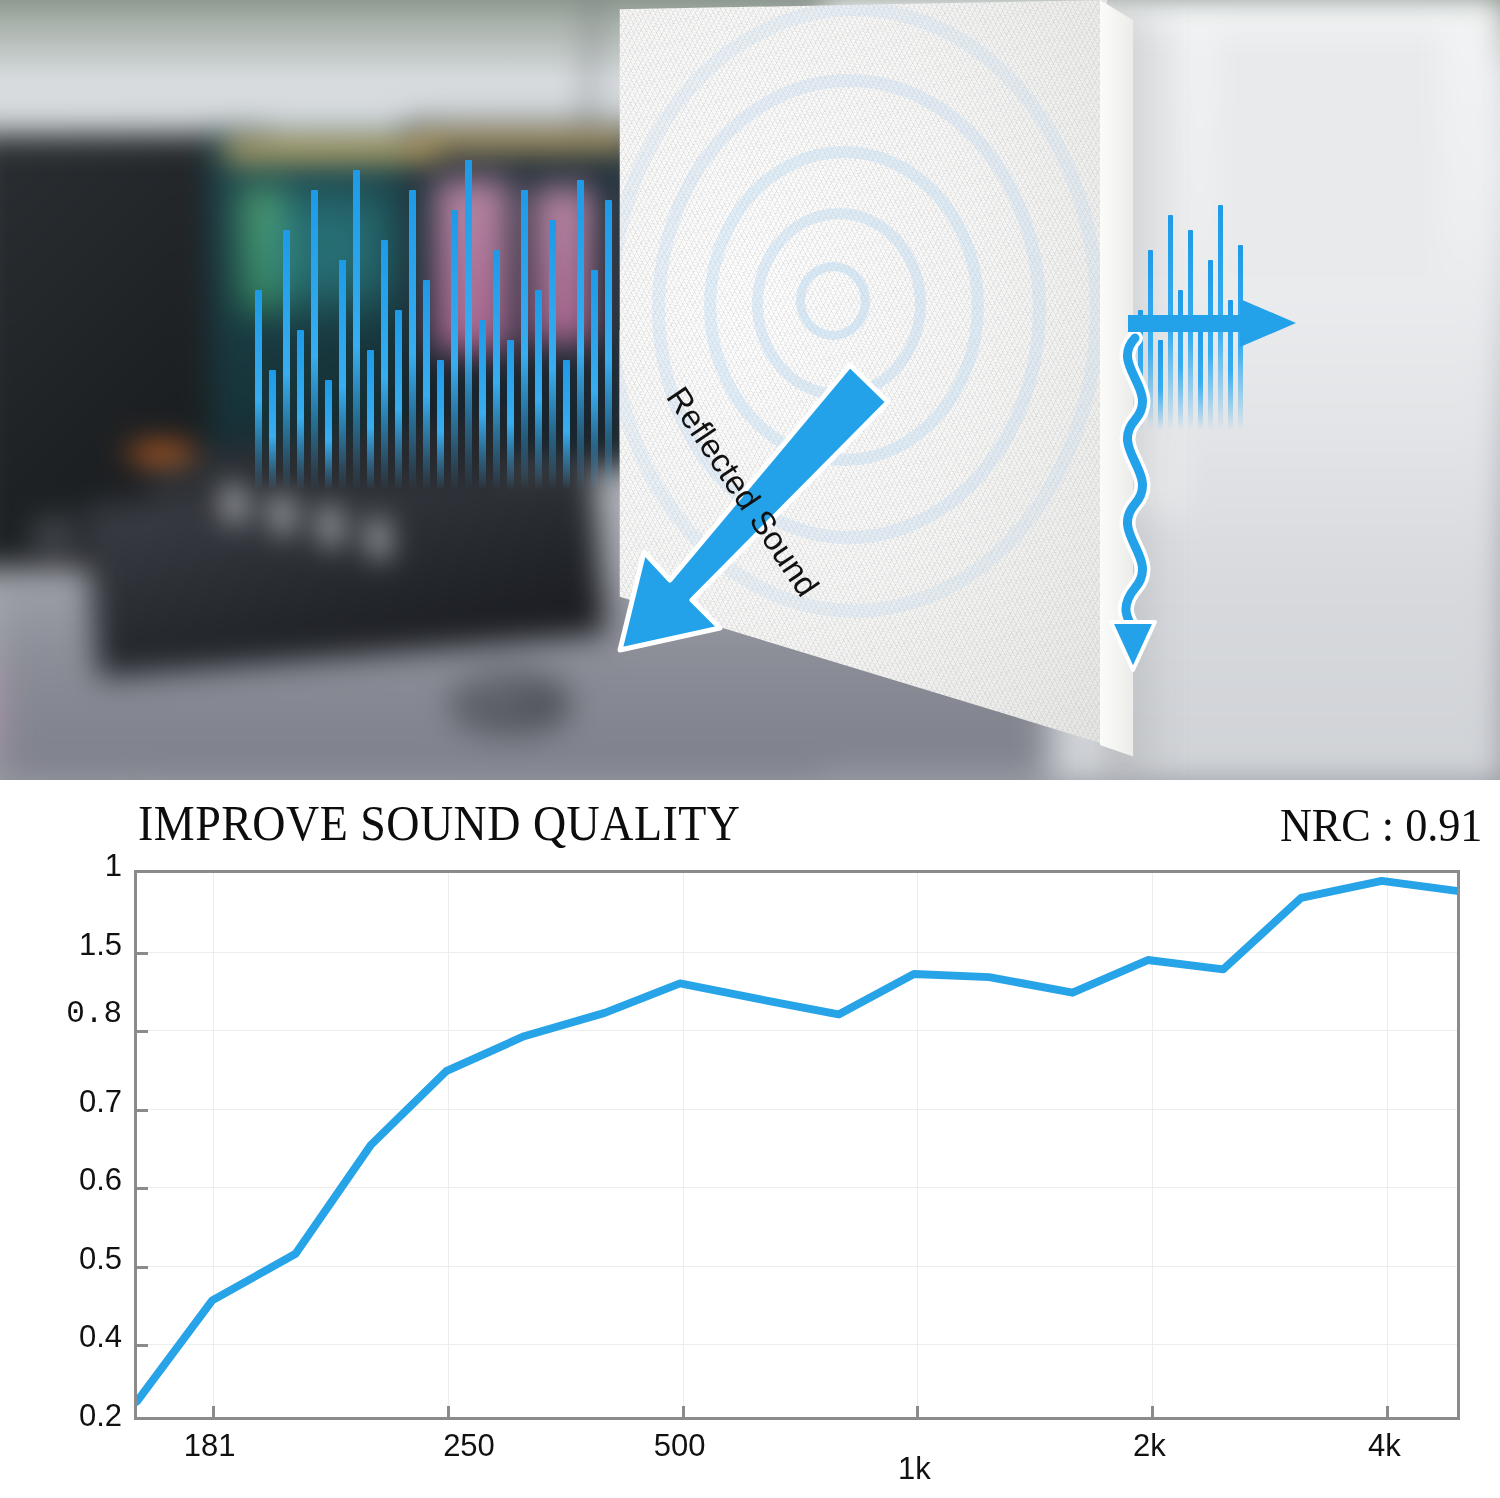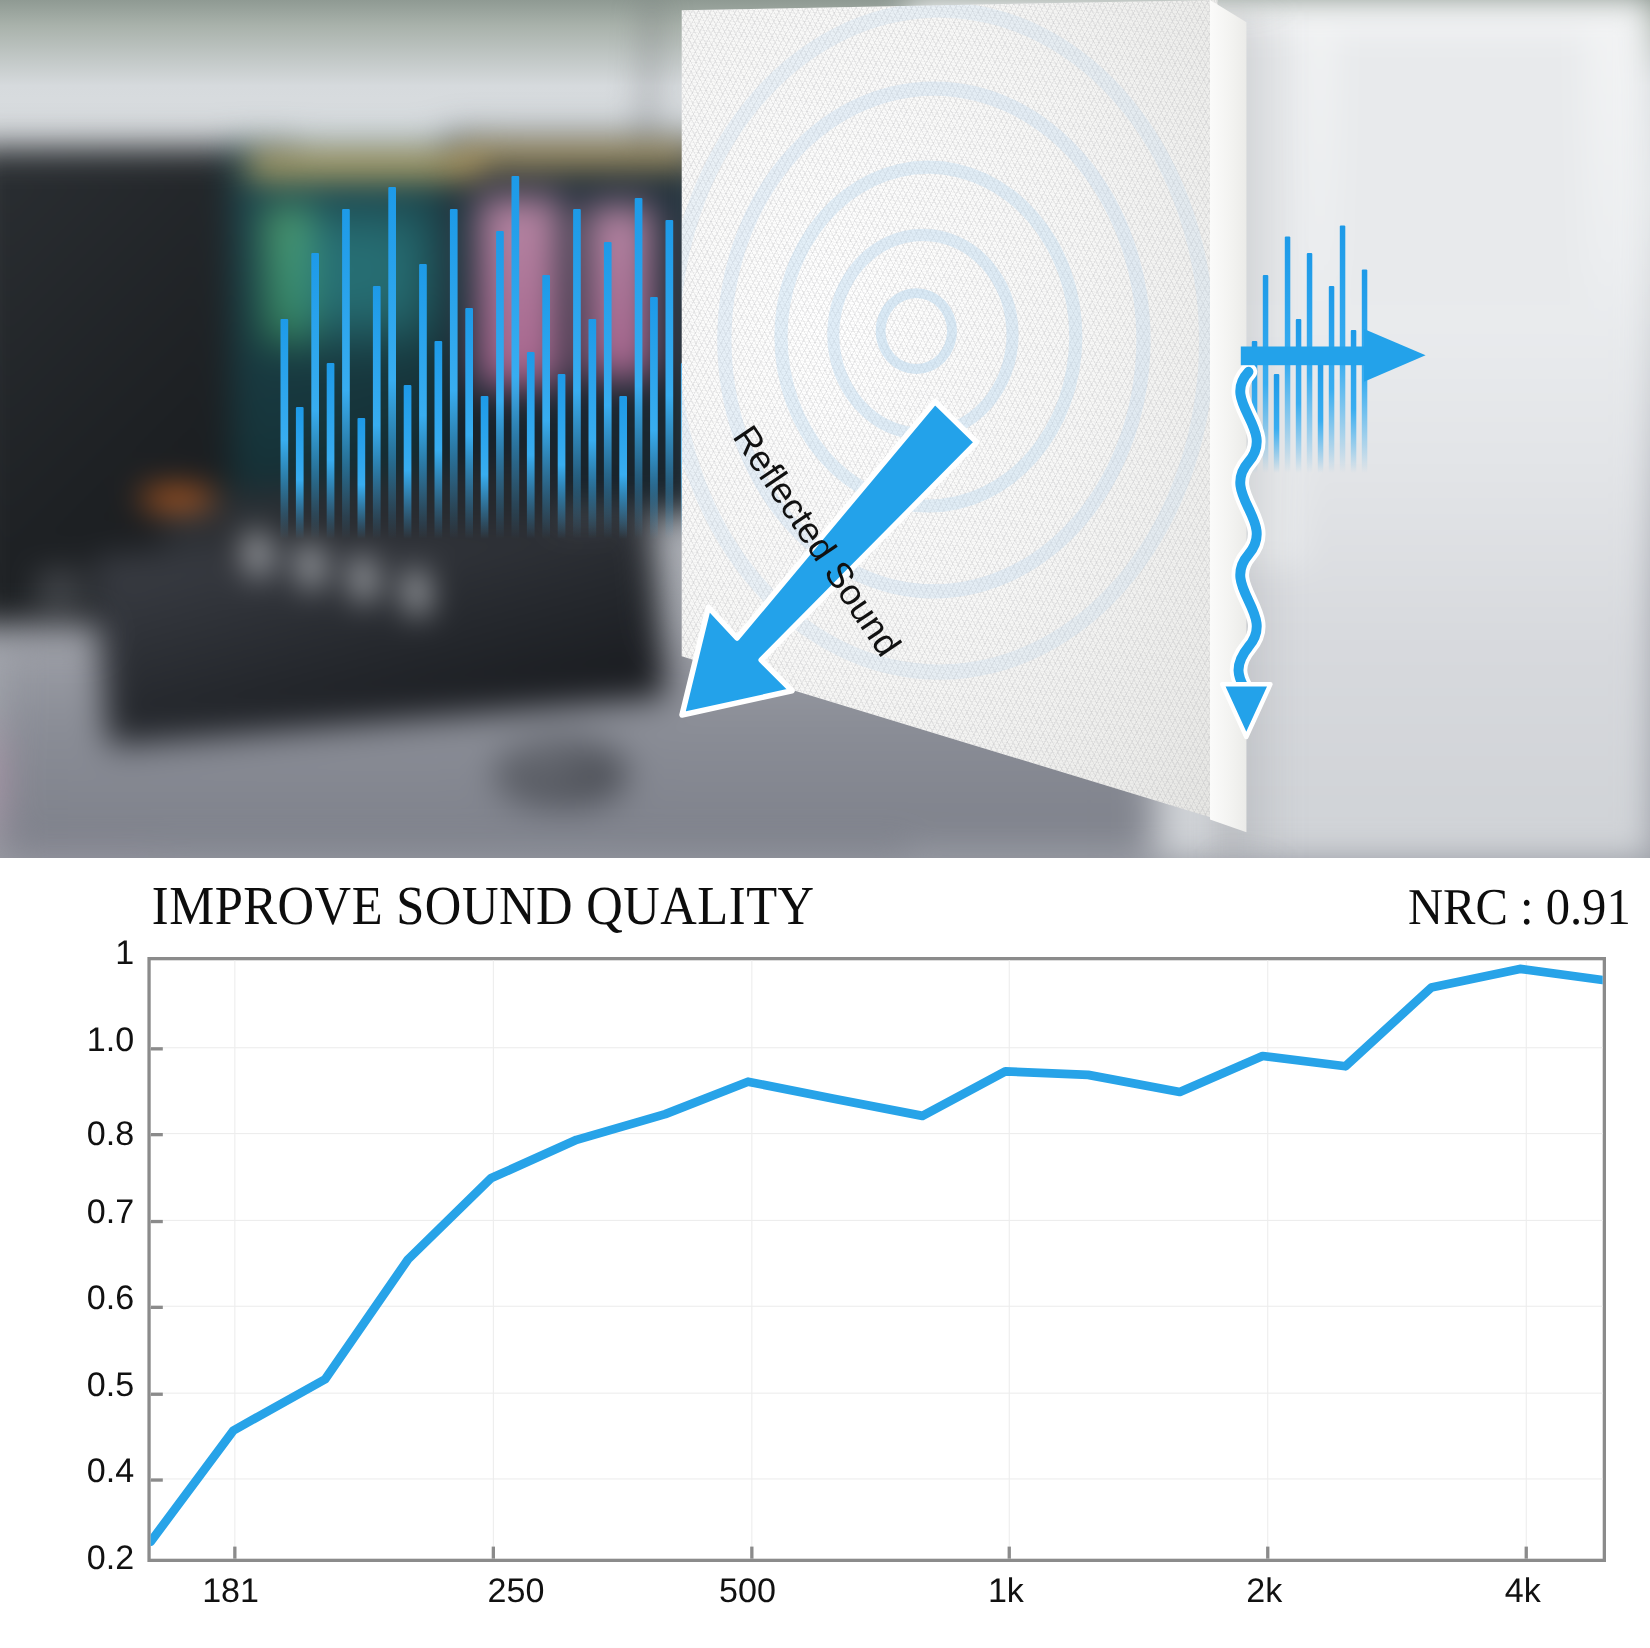--- a/index.html
+++ b/index.html
@@ -224,33 +224,33 @@
     </div>
 
   </div>
 
   <div id="chart">
     <div id="chart-title">IMPROVE SOUND QUALITY</div>
     <div id="nrc">NRC : 0.91</div>
     <div id="ylabel">Absorption Coefficient</div>
     <div id="yticks">
         <div class="ytick-lbl" style="top: 68px;">1</div>
-        <div class="ytick-lbl" style="top: 146.571px;">1.0</div>
-        <div class="ytick-lbl" style="top: 233px;">0.8</div>
+        <div class="ytick-lbl" style="top: 146.571px;">1.5</div>
+        <div class="ytick-lbl" style="top: 216px; font-family: Liberation Mono, monospace;">0.8</div>
         <div class="ytick-lbl" style="top: 303.714px;">0.7</div>
         <div class="ytick-lbl" style="top: 382.286px;">0.6</div>
         <div class="ytick-lbl" style="top: 460.857px;">0.5</div>
         <div class="ytick-lbl" style="top: 539.429px;">0.4</div>
         <div class="ytick-lbl" style="top: 618px;">0.2</div>
       </div>
     <div id="xticks">
         <div class="xtick-lbl" style="left: 209.636px;">181</div>
         <div class="xtick-lbl" style="left: 469px;">250</div>
         <div class="xtick-lbl" style="left: 679.527px;">500</div>
-        <div class="xtick-lbl" style="left: 914.473px;">1k</div>
+        <div class="xtick-lbl" style="left: 914.473px; margin-top: 23px;">1k</div>
         <div class="xtick-lbl" style="left: 1149.42px;">2k</div>
         <div class="xtick-lbl" style="left: 1384.36px;">4k</div>
       </div>
     <div id="plot">
       <div id="grid-h">
           <div class="gridline-h" style="top: 78.5714px;"></div>
           <div class="tick-h" style="top: 78.5714px;"></div>
           <div class="gridline-h" style="top: 157.143px;"></div>
           <div class="tick-h" style="top: 157.143px;"></div>
           <div class="gridline-h" style="top: 235.714px;"></div>

